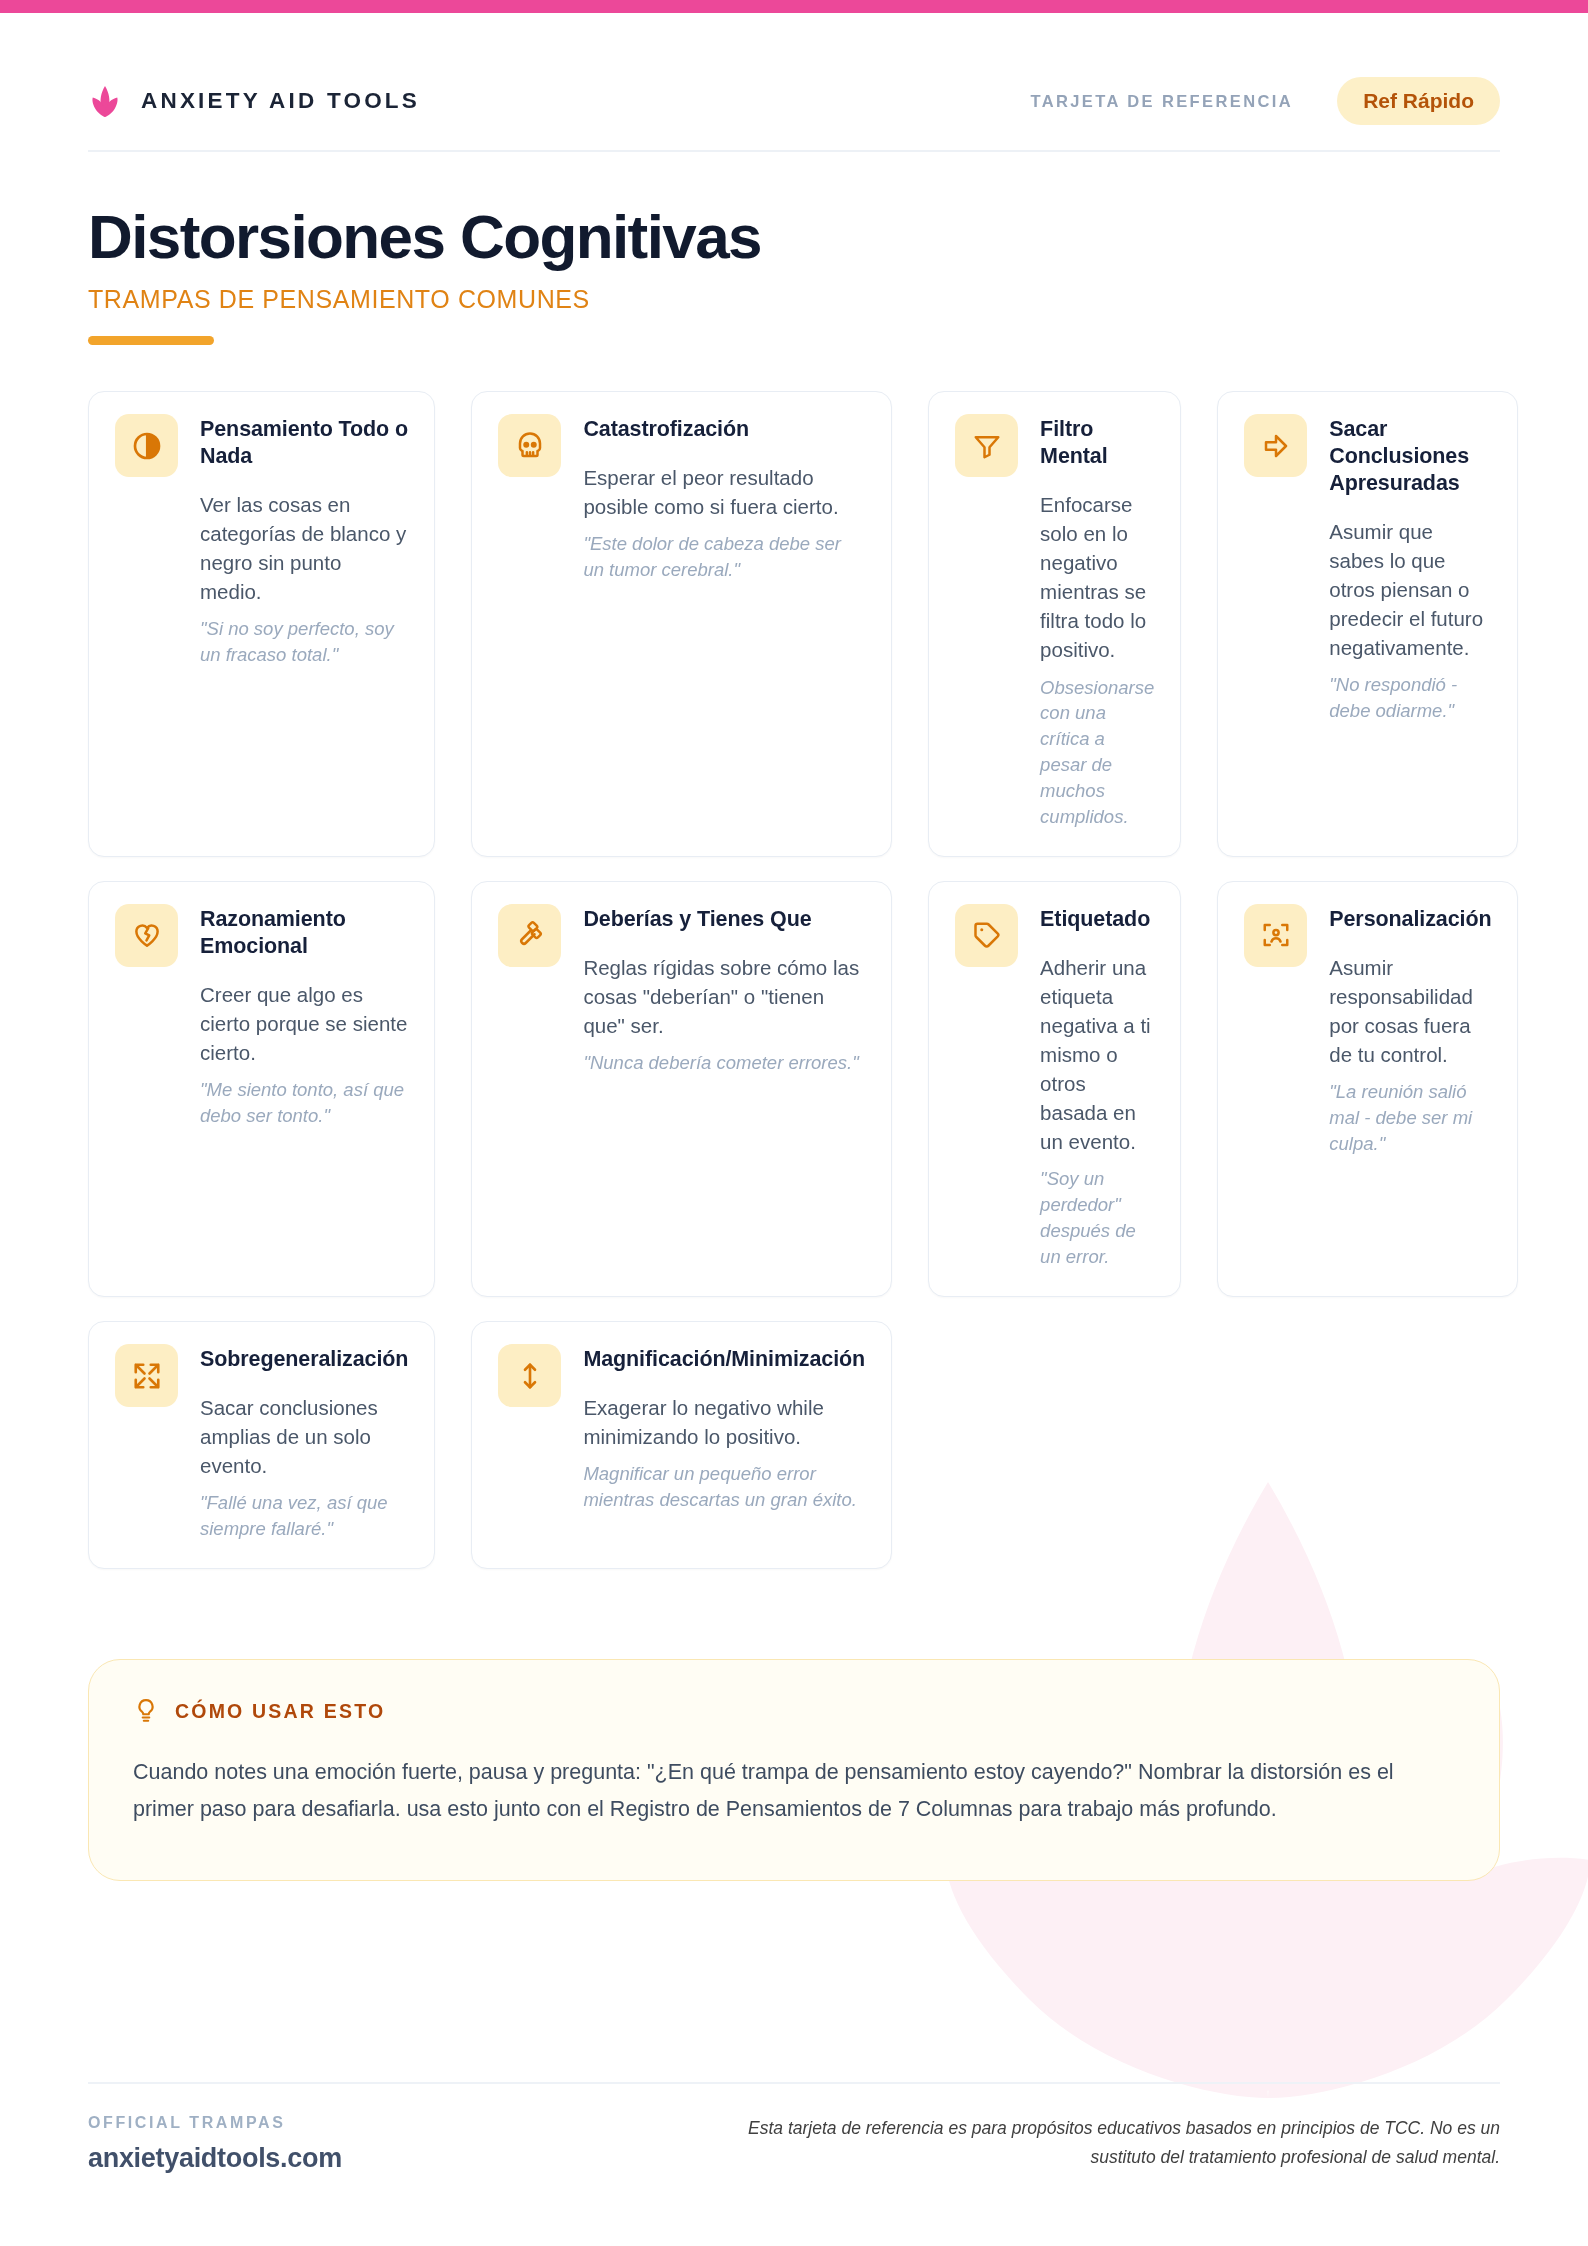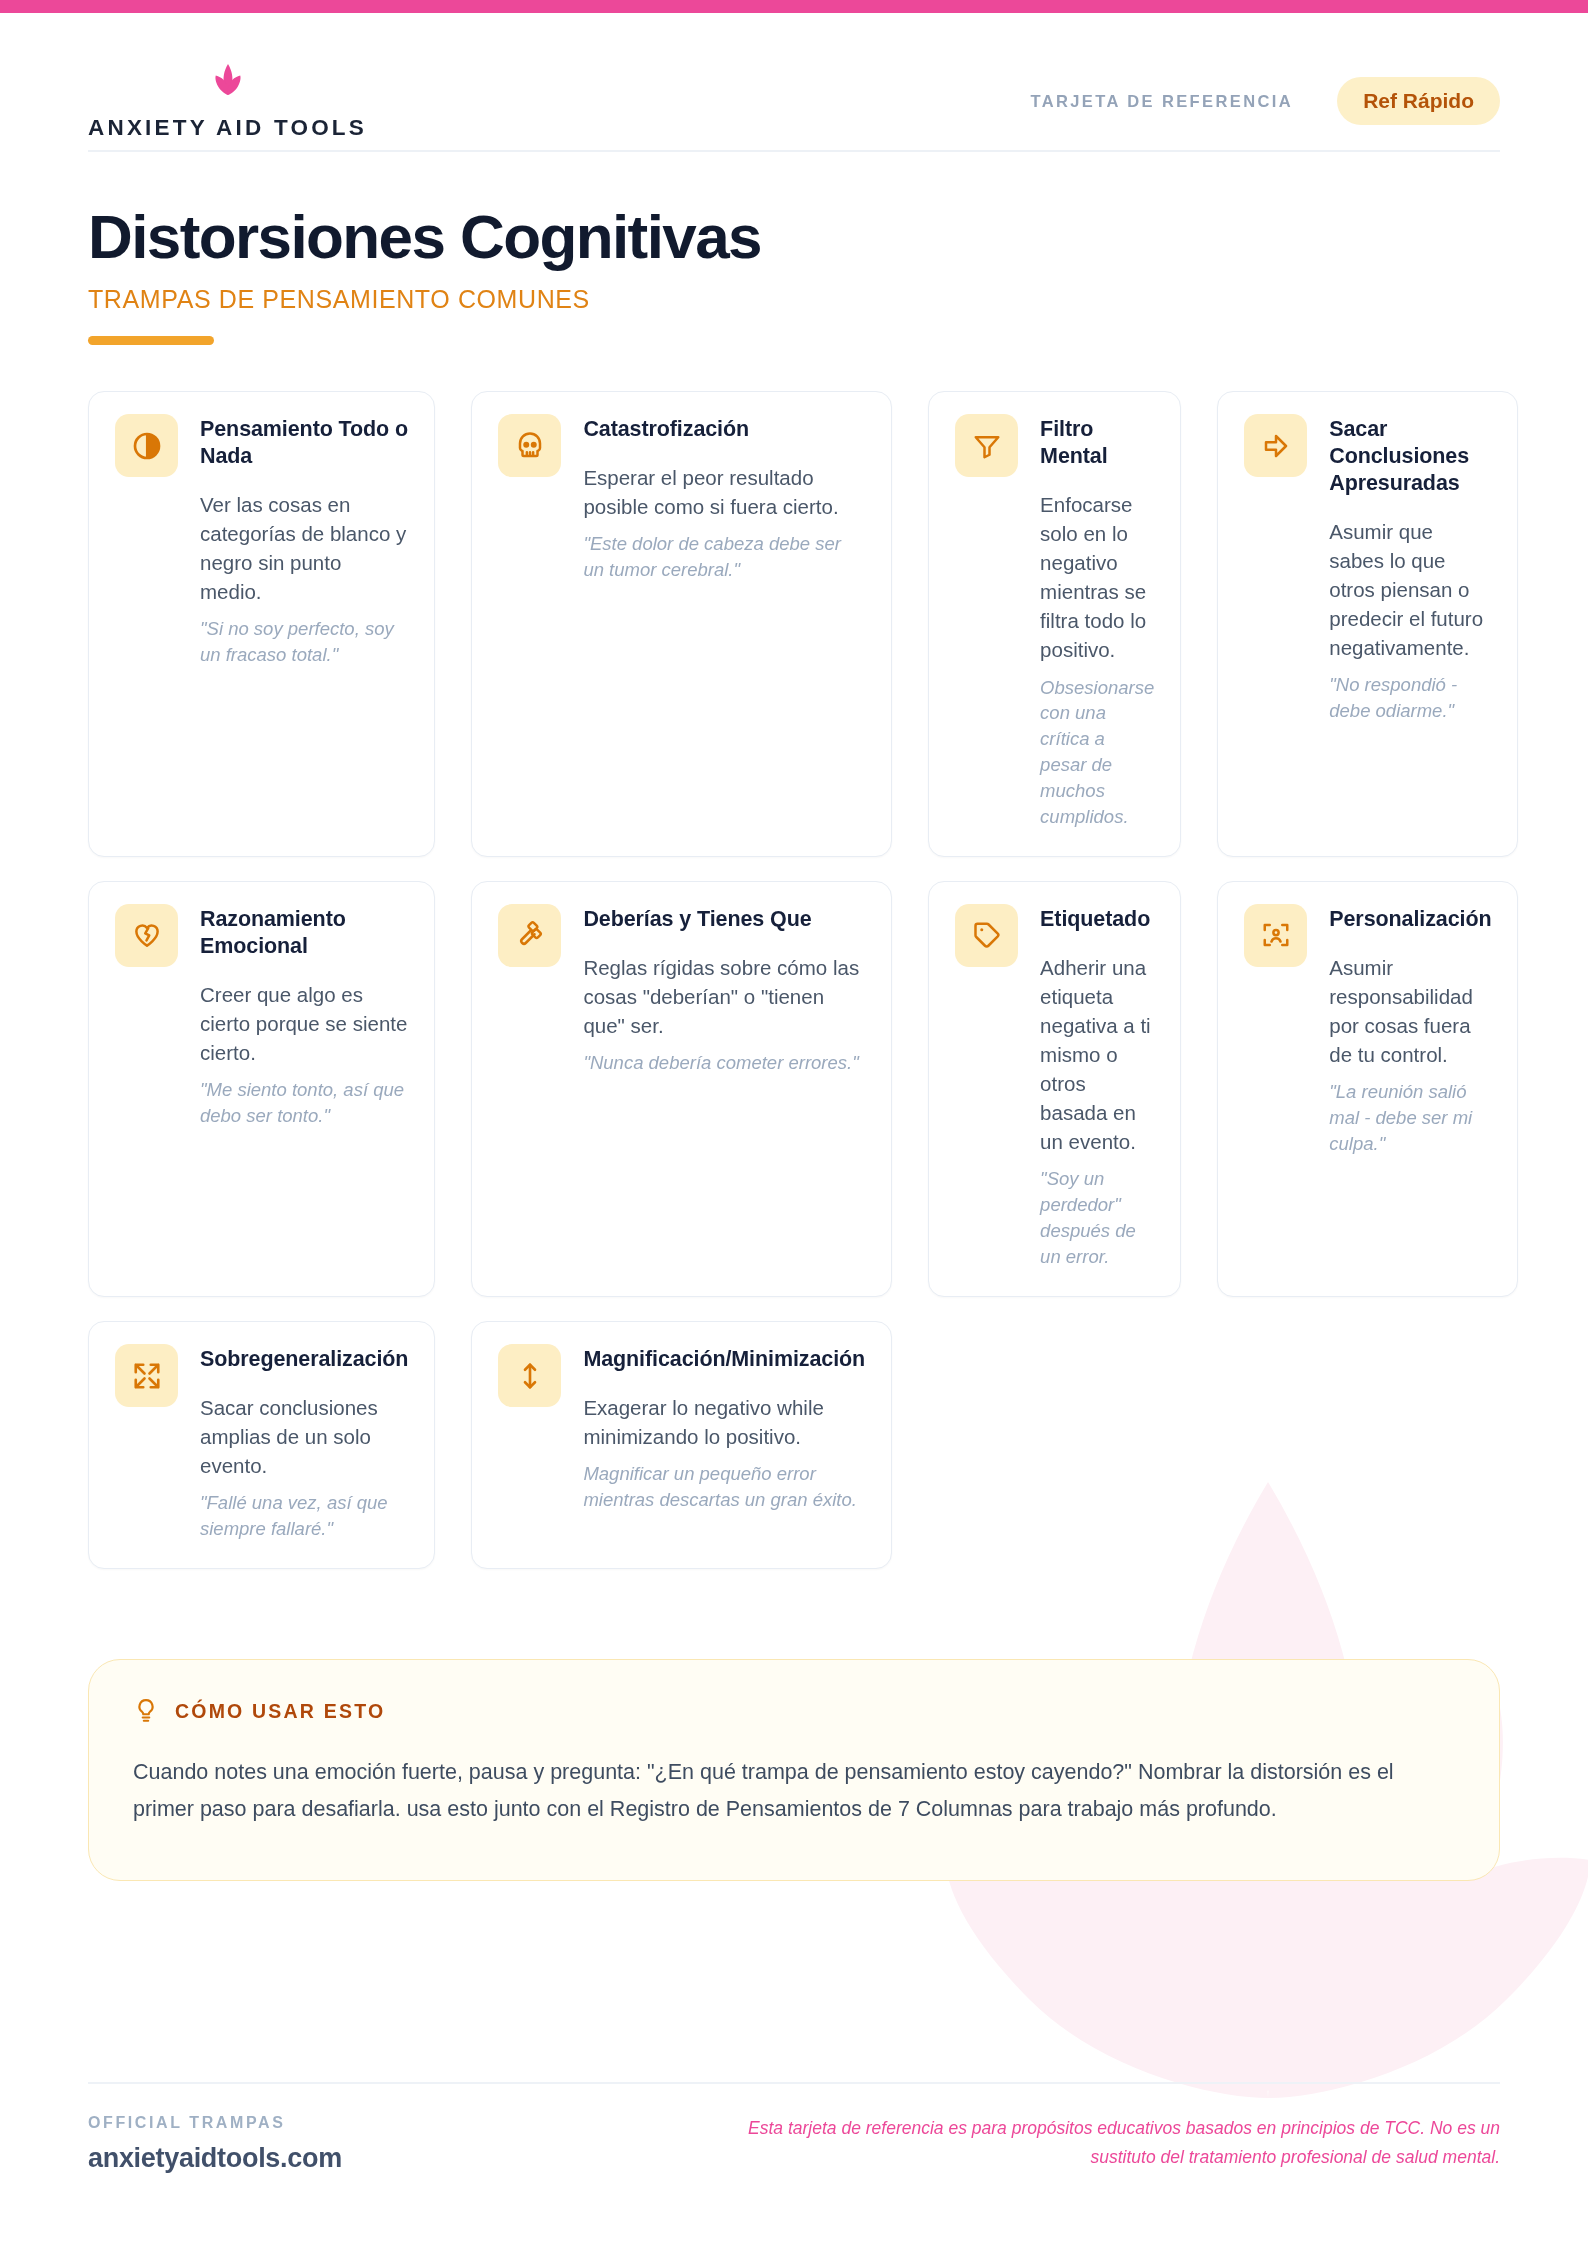--- a/index.html
+++ b/index.html
@@ -53,21 +53,20 @@
     display: flex;
     align-items: center;
     justify-content: space-between;
     height: 150px;
     padding-top: 52px;
   }
   .brand {
     display: flex;
     align-items: center;
     gap: 19px;
-    flex-direction: column;
   }
   .brand-mark { width: 34px; height: 34px; display: block; }
   .brand-name {
     font-size: 22.5px;
     font-weight: bold;
     letter-spacing: 3.2px;
     color: #1b2436;
   }
   .header-right {
     display: flex;
@@ -221,21 +220,21 @@
     font-size: 27px;
     font-weight: bold;
     color: #41506a;
     letter-spacing: -0.3px;
   }
   .footer-note {
     text-align: right;
     font-size: 17.5px;
     font-style: italic;
     line-height: 1.65;
-    color: #ec4899;
+    color: #404040;
     max-width: 800px;
   }
 </style>
 </head>
 <body>
 
 <div class="page">
 
   <div class="top-bar"></div>
 

